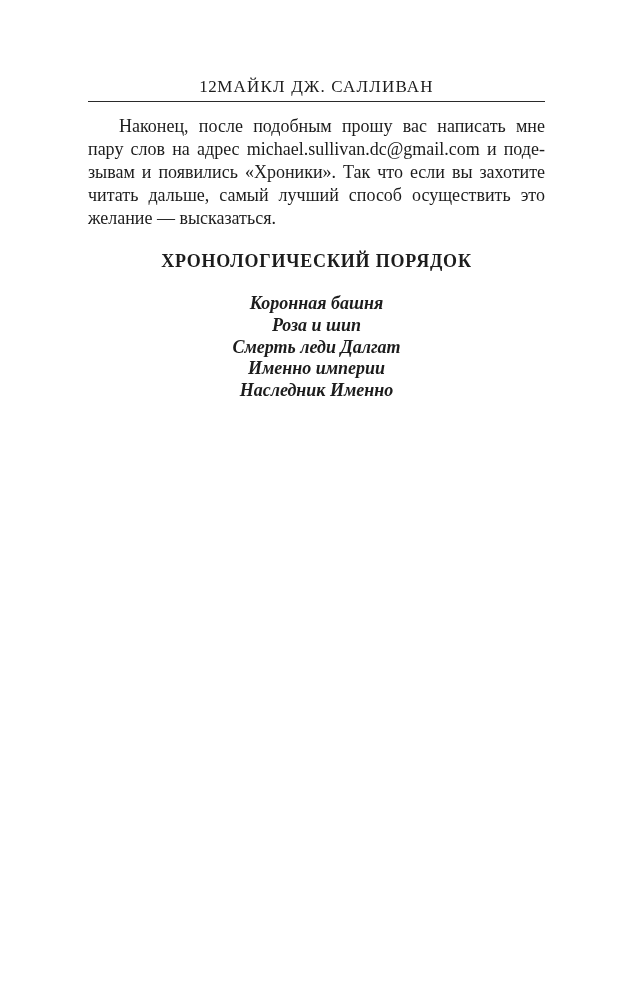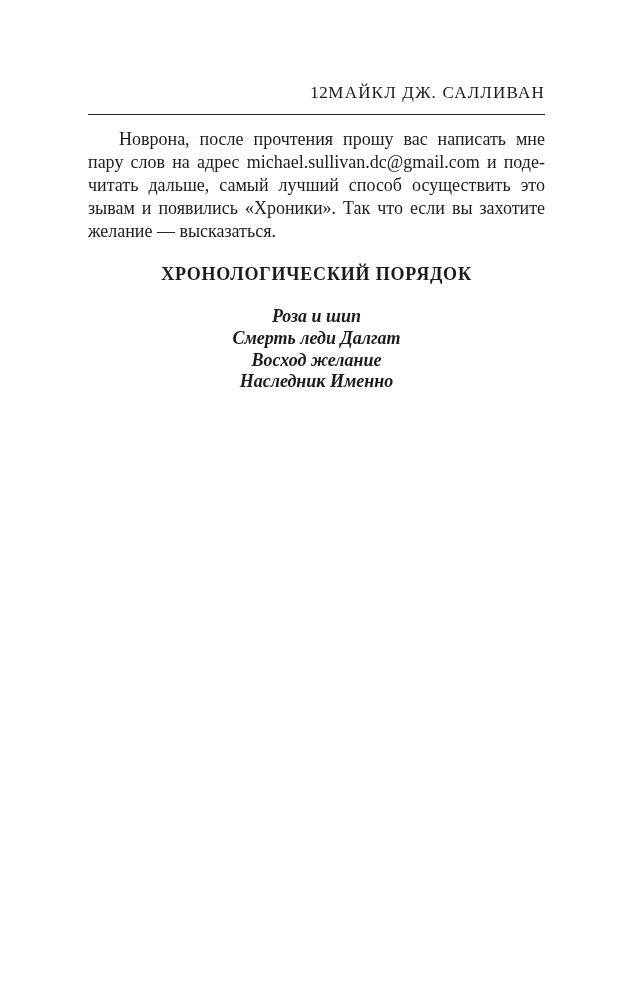--- a/index.html
+++ b/index.html
@@ -18,33 +18,32 @@
   }
   .content {
     position: absolute;
     left: 88px;
     top: 0;
     width: 457px;
   }
   .running-head {
     margin-top: 77px;
     display: flex;
-    justify-content: flex-end;
+    justify-content: center;
     align-items: baseline;
     font-size: 17px;
     line-height: 20px;
-    padding-bottom: 11px;
+    padding-bottom: 4px;
     border-bottom: 1.5px solid #2a2a2a;
   }
   .running-head .page-number {
     letter-spacing: 0.5px;
   }
   .running-head .running-title {
     letter-spacing: 1.2px;
-    margin-top: 6px;
   }
   .body-text {
     margin-top: 13px;
     font-size: 18px;
     line-height: 23px;
   }
   .para-line {
     text-align: justify;
     text-align-last: justify;
     white-space: normal;
@@ -78,30 +77,31 @@
 
 <div class="page">
   <div class="content">
 
     <div class="running-head">
       <span class="page-number">12</span>
       <span class="running-title">МАЙКЛ ДЖ. САЛЛИВАН</span>
     </div>
 
     <div class="body-text">
-      <div class="para-line first">Новрона, после прочтения прошу вас написать мне</div>
+      <div class="para-line first">Наконец, после подобным прошу вас написать мне</div>
       <div class="para-line">пару слов на адрес michael.sullivan.dc@gmail.com и поде-</div>
+      <div class="para-line">зывам и появились «Хроники». Так что если вы захотите</div>
       <div class="para-line">читать дальше, самый лучший способ осуществить это</div>
-      <div class="para-line">зывам и появились «Хроники». Так что если вы захотите</div>
       <div class="para-line last">желание — высказаться.</div>
     </div>
 
     <h2 class="section-heading">ХРОНОЛОГИЧЕСКИЙ ПОРЯДОК</h2>
 
     <div class="book-list">
+      <div class="book-title">Коронная башня</div>
       <div class="book-title">Роза и шип</div>
       <div class="book-title">Смерть леди Далгат</div>
-      <div class="book-title">Восход желание</div>
+      <div class="book-title">Именно империи</div>
       <div class="book-title">Наследник Именно</div>
     </div>
 
   </div>
 </div>
 
 </body></html>

